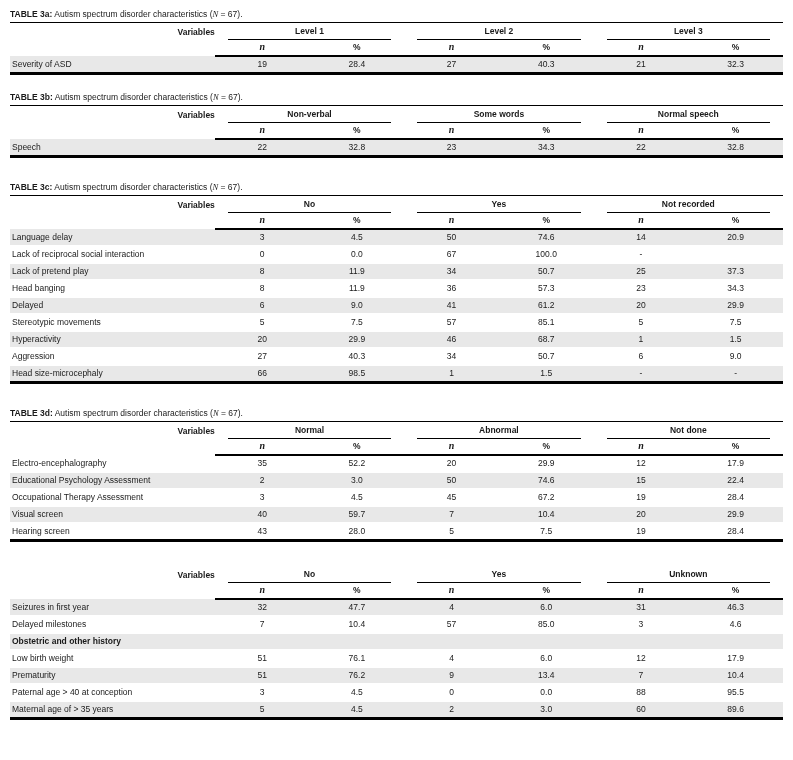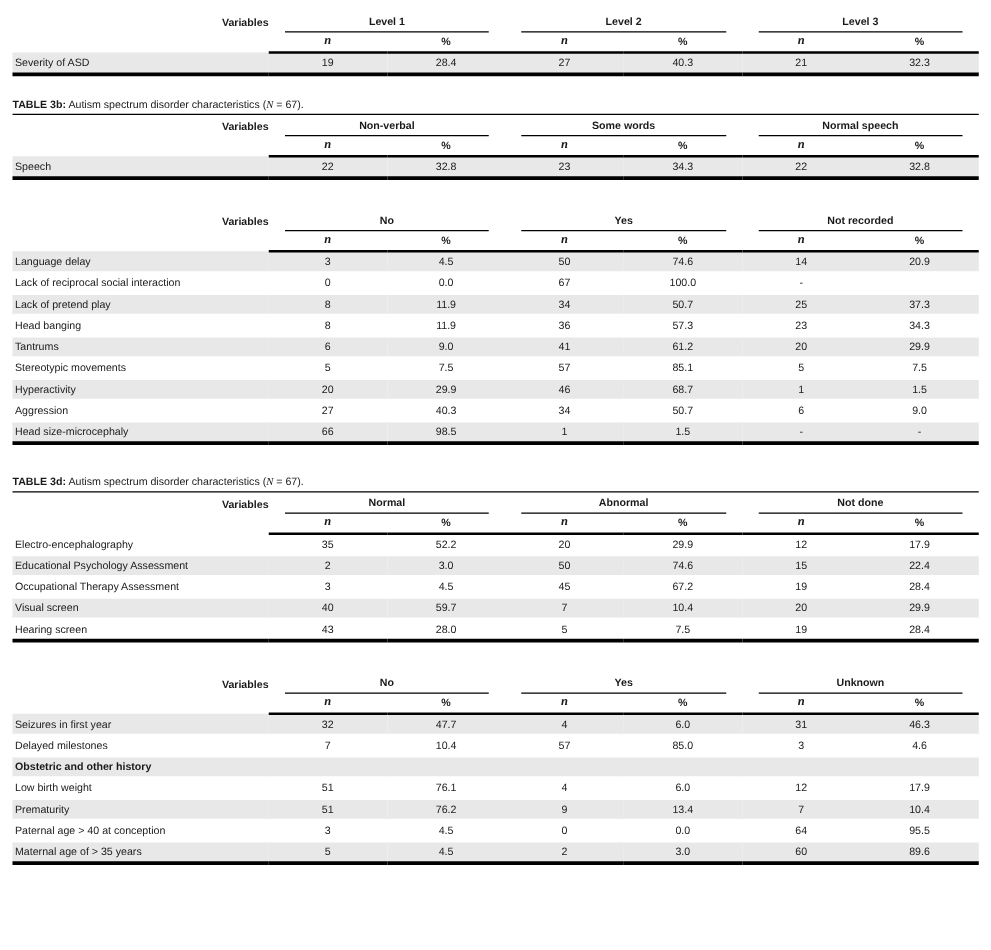--- a/index.html
+++ b/index.html
@@ -32,20 +32,21 @@
   tbody tr.shaded{background:var(--row-shade);margin-left:26px;}
   tbody td.subheader{font-weight:bold;}
   .footnote{font-size:7.5px;margin-top:6px;line-height:9px;}
 </style>
 </head>
 <body>
 
 <div class="page">
 
   <section class="tblock">
+    <div class="tbl-title"><span class="b">TABLE 3a:</span><span> Autism spectrum disorder characteristics (</span><span class="ser">N</span><span> = 67).</span></div>
     <table>
       <colgroup>
           <col class="c-var">
           <col class="c-num">
           <col class="c-num">
           <col class="c-num">
           <col class="c-num">
           <col class="c-num">
           <col class="c-num">
         </colgroup>
@@ -127,20 +128,21 @@
             <td>23</td>
             <td>34.3</td>
             <td>22</td>
             <td>32.8</td>
           </tr>
         </tbody>
     </table>
   </section>
 
   <section class="tblock gap-lg">
+    <div class="tbl-title"><span class="b">TABLE 3c:</span><span> Autism spectrum disorder characteristics (</span><span class="ser">N</span><span> = 67).</span></div>
     <table>
       <colgroup>
           <col class="c-var">
           <col class="c-num">
           <col class="c-num">
           <col class="c-num">
           <col class="c-num">
           <col class="c-num">
           <col class="c-num">
         </colgroup>
@@ -197,21 +199,21 @@
           <tr>
             <td class="var-cell">Head banging</td>
             <td>8</td>
             <td>11.9</td>
             <td>36</td>
             <td>57.3</td>
             <td>23</td>
             <td>34.3</td>
           </tr>
           <tr class="shaded">
-            <td class="var-cell">Tantrums</td>
+            <td class="var-cell">Delayed</td>
             <td>6</td>
             <td>9.0</td>
             <td>41</td>
             <td>61.2</td>
             <td>20</td>
             <td>29.9</td>
           </tr>
           <tr>
             <td class="var-cell">Stereotypic movements</td>
             <td>5</td>
@@ -408,21 +410,21 @@
             <td>13.4</td>
             <td>7</td>
             <td>10.4</td>
           </tr>
           <tr>
             <td class="var-cell">Paternal age &gt; 40 at conception</td>
             <td>3</td>
             <td>4.5</td>
             <td>0</td>
             <td>0.0</td>
-            <td>64</td>
+            <td>88</td>
             <td>95.5</td>
           </tr>
           <tr class="shaded">
             <td class="var-cell">Maternal age of &gt; 35 years</td>
             <td>5</td>
             <td>4.5</td>
             <td>2</td>
             <td>3.0</td>
             <td>60</td>
             <td>89.6</td>

